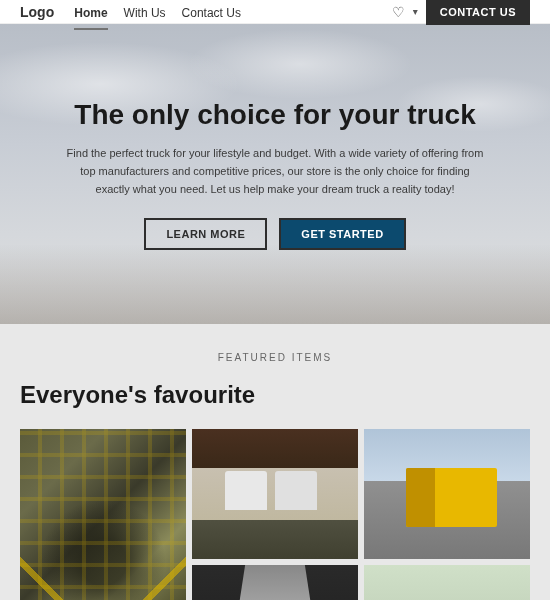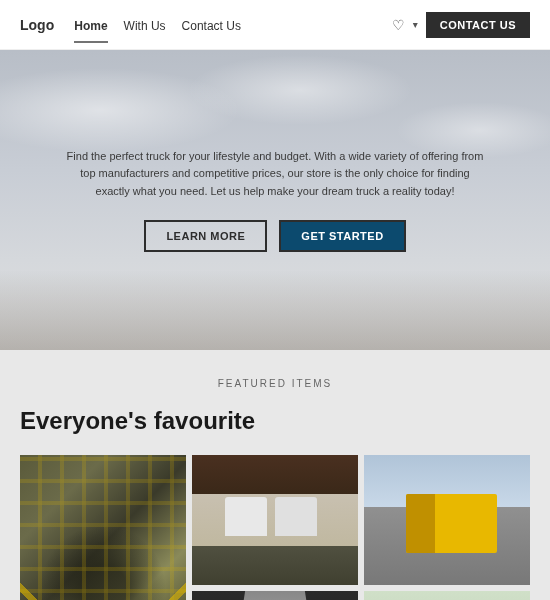--- a/index.html
+++ b/index.html
@@ -4,21 +4,21 @@
   <style>
     * { margin: 0; padding: 0; box-sizing: border-box; }
     body { font-family: 'Arial', sans-serif; width: 550px; overflow-x: hidden; }
 
     
     .navbar {
       display: flex;
       align-items: center;
       justify-content: space-between;
       padding: 0 20px;
-      height: 50px;
+      height: 24px;
       background: #fff;
       border-bottom: 1px solid #eee;
       position: relative;
       z-index: 10;
     }
     .nav-left {
       display: flex;
       align-items: center;
       gap: 20px;
     }
@@ -328,20 +328,21 @@
   <div class="nav-right">
     <span class="nav-icon">♡</span>
     <span class="nav-icon" style="font-size:10px;">▾</span>
     <button class="contact-btn">CONTACT US</button>
   </div>
 </nav>
 
 <section class="hero">
   <div class="hero-bg"></div>
   <div class="hero-content">
+    <h1 class="hero-title">The only choice for your truck</h1>
     <p class="hero-subtitle">Find the perfect truck for your lifestyle and budget. With a wide variety of offering from top manufacturers and competitive prices, our store is the only choice for finding exactly what you need. Let us help make your dream truck a reality today!</p>
     <div class="hero-buttons">
       <button class="btn-learn">LEARN MORE</button>
       <button class="btn-get">GET STARTED</button>
     </div>
   </div>
 </section>
 
 <section class="featured">
   <p class="featured-label">FEATURED ITEMS</p>

